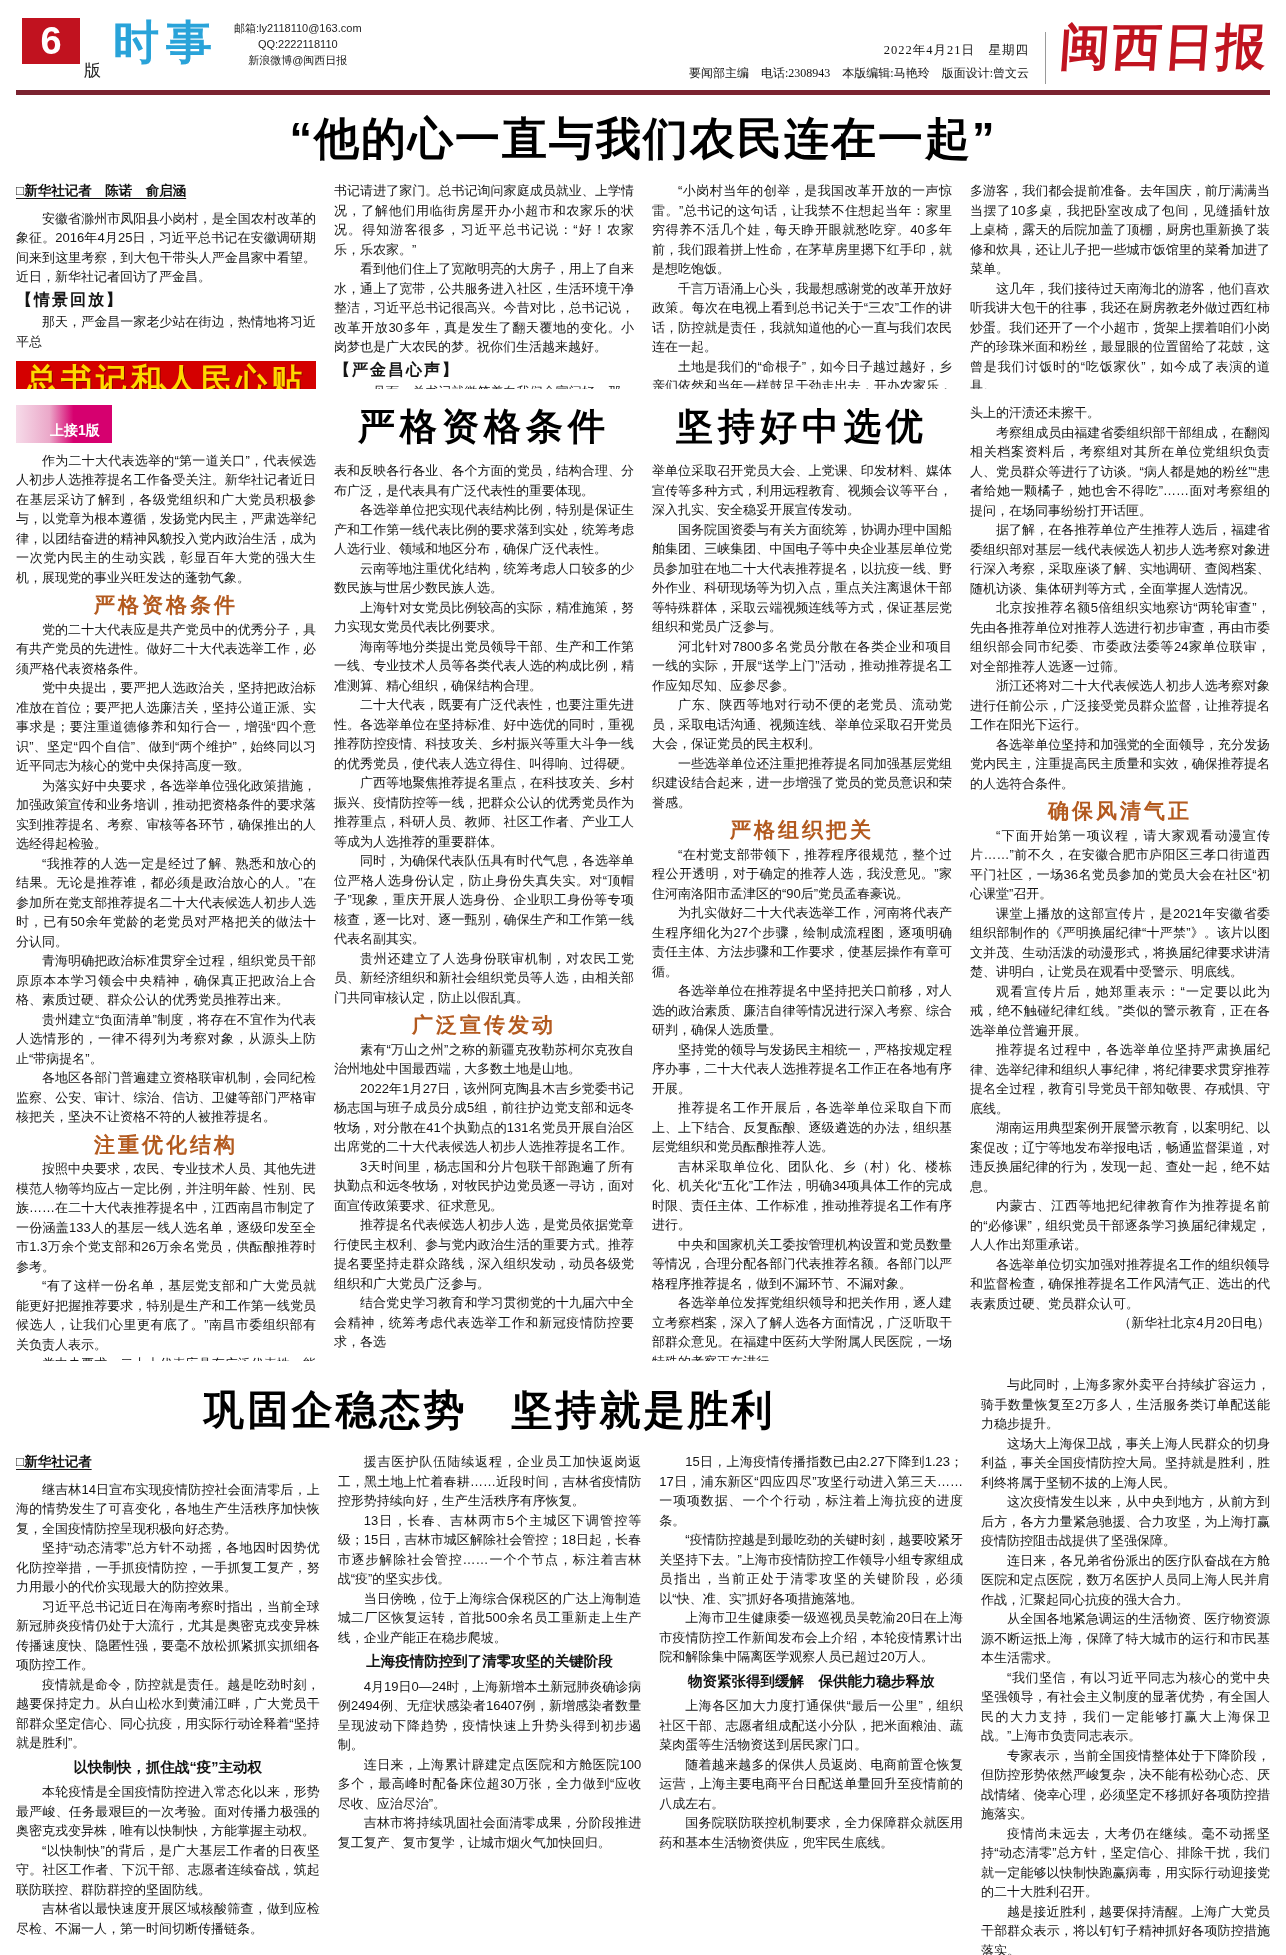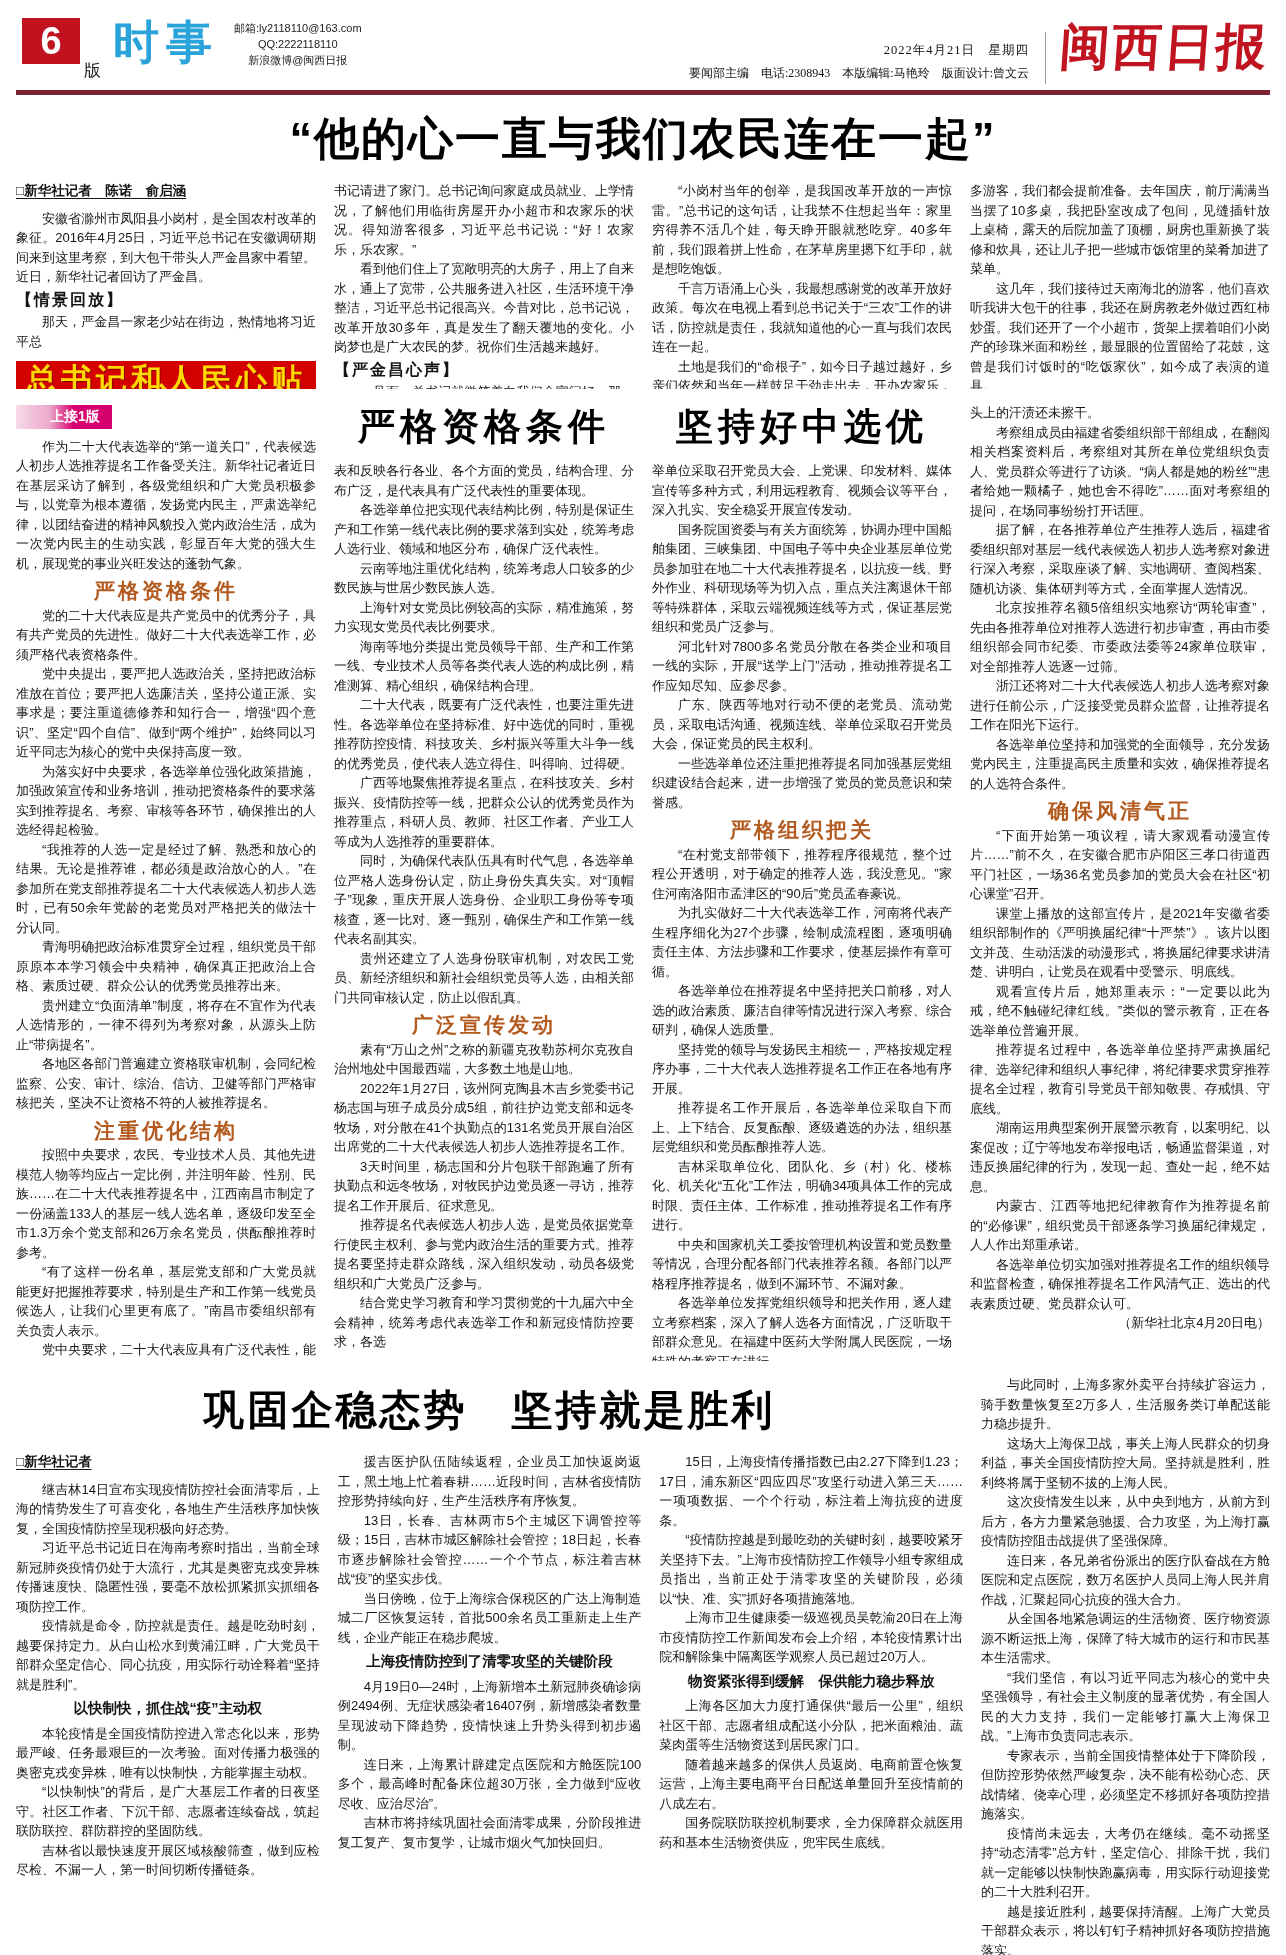--- a/index.html
+++ b/index.html
@@ -22,21 +22,21 @@
   .toprule { height:5px; background:#7b2330; margin:6px 0 0 0; }
   
   .cols { display:flex; gap:18px; }
   .col { flex:1; font-size:13px; line-height:19.5px; text-align:justify; overflow:hidden; }
   p.para { text-indent:2em; }
   p.para.cont { text-indent:0; }
   .byline { font-size:13.5px; font-weight:bold; text-decoration:underline; text-underline-offset:3px; margin-bottom:8px; }
   .center-head { text-align:left; font-weight:bold; font-size:16px; letter-spacing:2px; margin:3px 0; }
   .sub-orange { color:#b35a1f; font-weight:bold; font-size:21px; text-align:center; letter-spacing:3px; margin:8px 0 5px 0; }
   .tag-pink { display:inline-block; background:linear-gradient(90deg,#f6dbe9 0%,#eba8c9 35%,#d6006f 60%);
-              color:#fff; font-size:14px; font-weight:bold; padding:2px 12px 2px 34px; margin:2px 0 8px 0; }
+              color:#fff; font-size:14px; font-weight:bold; padding:16px 12px 2px 34px; margin:2px 0 8px 0; }
   .banner-red { background:#d40000; color:#ffd800; font-weight:900; font-size:31px; text-align:center;
                 letter-spacing:4px; padding:9px 0; margin-top:10px; text-shadow:1px 1px 0 #8a0000; }
   .col-headline { font-size:37px; font-weight:900; text-align:center; letter-spacing:5px; color:#000;
                   margin:2px 0 12px 0; line-height:44px; }
   .bold-head { font-weight:bold; font-size:14.5px; text-align:center; margin:5px 0; }
   .dateline { text-align:right; }
   
   .top-article { margin-top:4px; }
   .top-headline { text-align:center; font-size:45px; font-weight:900; letter-spacing:2px; color:#000;
                   margin:14px 0 12px 0; }
@@ -113,21 +113,21 @@
           <p class="para">云南等地注重优化结构，统筹考虑人口较多的少数民族与世居少数民族人选。</p>
           <p class="para">上海针对女党员比例较高的实际，精准施策，努力实现女党员代表比例要求。</p>
           <p class="para">海南等地分类提出党员领导干部、生产和工作第一线、专业技术人员等各类代表人选的构成比例，精准测算、精心组织，确保结构合理。</p>
           <p class="para">二十大代表，既要有广泛代表性，也要注重先进性。各选举单位在坚持标准、好中选优的同时，重视推荐防控疫情、科技攻关、乡村振兴等重大斗争一线的优秀党员，使代表人选立得住、叫得响、过得硬。</p>
           <p class="para">广西等地聚焦推荐提名重点，在科技攻关、乡村振兴、疫情防控等一线，把群众公认的优秀党员作为推荐重点，科研人员、教师、社区工作者、产业工人等成为人选推荐的重要群体。</p>
           <p class="para">同时，为确保代表队伍具有时代气息，各选举单位严格人选身份认定，防止身份失真失实。对“顶帽子”现象，重庆开展人选身份、企业职工身份等专项核查，逐一比对、逐一甄别，确保生产和工作第一线代表名副其实。</p>
           <p class="para">贵州还建立了人选身份联审机制，对农民工党员、新经济组织和新社会组织党员等人选，由相关部门共同审核认定，防止以假乱真。</p>
           <div class="sub-orange">广泛宣传发动</div>
           <p class="para">素有“万山之州”之称的新疆克孜勒苏柯尔克孜自治州地处中国最西端，大多数土地是山地。</p>
           <p class="para">2022年1月27日，该州阿克陶县木吉乡党委书记杨志国与班子成员分成5组，前往护边党支部和远冬牧场，对分散在41个执勤点的131名党员开展自治区出席党的二十大代表候选人初步人选推荐提名工作。</p>
-          <p class="para">3天时间里，杨志国和分片包联干部跑遍了所有执勤点和远冬牧场，对牧民护边党员逐一寻访，推荐提名工作开展后、征求意见。</p>
+          <p class="para">3天时间里，杨志国和分片包联干部跑遍了所有执勤点和远冬牧场，对牧民护边党员逐一寻访，面对面宣传政策要求、征求意见。</p>
           <p class="para">推荐提名代表候选人初步人选，是党员依据党章行使民主权利、参与党内政治生活的重要方式。推荐提名要坚持走群众路线，深入组织发动，动员各级党组织和广大党员广泛参与。</p>
           <p class="para">结合党史学习教育和学习贯彻党的十九届六中全会精神，统筹考虑代表选举工作和新冠疫情防控要求，各选</p>
         </div>
       <div class="col">
           <div class="col-headline">坚持好中选优</div>
           <p class="para cont">举单位采取召开党员大会、上党课、印发材料、媒体宣传等多种方式，利用远程教育、视频会议等平台，深入扎实、安全稳妥开展宣传发动。</p>
           <p class="para">国务院国资委与有关方面统筹，协调办理中国船舶集团、三峡集团、中国电子等中央企业基层单位党员参加驻在地二十大代表推荐提名，以抗疫一线、野外作业、科研现场等为切入点，重点关注离退休干部等特殊群体，采取云端视频连线等方式，保证基层党组织和党员广泛参与。</p>
           <p class="para">河北针对7800多名党员分散在各类企业和项目一线的实际，开展“送学上门”活动，推动推荐提名工作应知尽知、应参尽参。</p>
           <p class="para">广东、陕西等地对行动不便的老党员、流动党员，采取电话沟通、视频连线、举单位采取召开党员大会，保证党员的民主权利。</p>
           <p class="para">一些选举单位还注重把推荐提名同加强基层党组织建设结合起来，进一步增强了党员的党员意识和荣誉感。</p>
@@ -161,20 +161,21 @@
     </div>
   </div>
 
   <div class="bottom-article">
     <div class="bottom-left">
       <div class="bottom-headline">巩固企稳态势　坚持就是胜利</div>
       <div class="cols">
         <div class="col">
             <div class="byline">□新华社记者</div>
             <p class="para">继吉林14日宣布实现疫情防控社会面清零后，上海的情势发生了可喜变化，各地生产生活秩序加快恢复，全国疫情防控呈现积极向好态势。</p>
+            <p class="para">坚持“动态清零”总方针不动摇，各地因时因势优化防控举措，一手抓疫情防控，一手抓复工复产，努力用最小的代价实现最大的防控效果。</p>
             <p class="para">习近平总书记近日在海南考察时指出，当前全球新冠肺炎疫情仍处于大流行，尤其是奥密克戎变异株传播速度快、隐匿性强，要毫不放松抓紧抓实抓细各项防控工作。</p>
             <p class="para">疫情就是命令，防控就是责任。越是吃劲时刻，越要保持定力。从白山松水到黄浦江畔，广大党员干部群众坚定信心、同心抗疫，用实际行动诠释着“坚持就是胜利”。</p>
             <div class="bold-head">以快制快，抓住战“疫”主动权</div>
             <p class="para">本轮疫情是全国疫情防控进入常态化以来，形势最严峻、任务最艰巨的一次考验。面对传播力极强的奥密克戎变异株，唯有以快制快，方能掌握主动权。</p>
             <p class="para">“以快制快”的背后，是广大基层工作者的日夜坚守。社区工作者、下沉干部、志愿者连续奋战，筑起联防联控、群防群控的坚固防线。</p>
             <p class="para">吉林省以最快速度开展区域核酸筛查，做到应检尽检、不漏一人，第一时间切断传播链条。</p>
           </div>
         <div class="col">
             <p class="para">援吉医护队伍陆续返程，企业员工加快返岗返工，黑土地上忙着春耕……近段时间，吉林省疫情防控形势持续向好，生产生活秩序有序恢复。</p>
             <p class="para">13日，长春、吉林两市5个主城区下调管控等级；15日，吉林市城区解除社会管控；18日起，长春市逐步解除社会管控……一个个节点，标注着吉林战“疫”的坚实步伐。</p>

